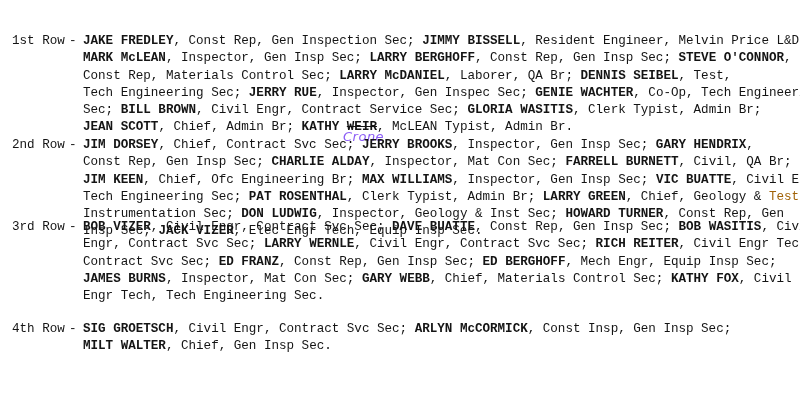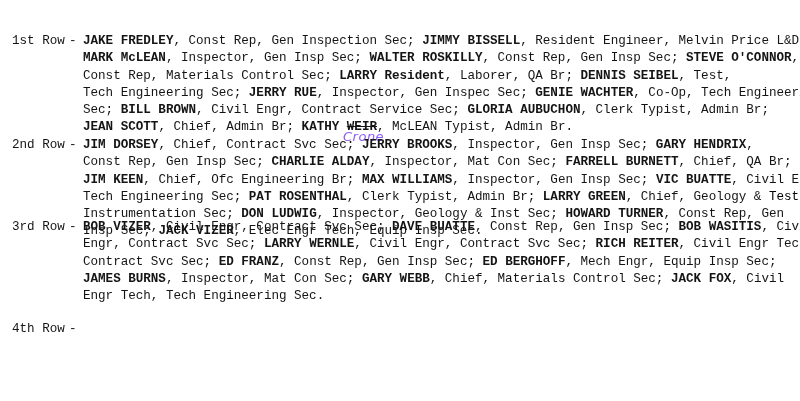--- a/index.html
+++ b/index.html
@@ -23,61 +23,63 @@
     font-size: 12.6px; line-height: 17.3px; white-space: pre;
     letter-spacing: -0.02px;
   }
   .name { font-weight: bold; }
   .strike { text-decoration: line-through; font-weight: bold; }
   .hand {
     position: absolute;
     font-family: "DejaVu Sans", sans-serif; font-style: italic;
     font-size: 13px; color: #8b5cf6; letter-spacing: 0.5px;
   }
-  .faint { color: #000000; }
+  .faint { color: #a16207; }
 </style>
 </head>
 <body>
 
 <div class="page">
   <div class="row-block" id="rb0" style="top: 33px;">
     <span class="row-label">1st Row</span>
     <span class="row-dash">-</span>
     <div class="row-lines">
         <div class="line"><span class="name">JAKE FREDLEY</span><span>, Const Rep, Gen Inspection Sec; </span><span class="name">JIMMY BISSELL</span><span>, Resident Engineer, Melvin Price L&amp;D;</span></div>
-        <div class="line"><span class="name">MARK McLEAN</span><span>, Inspector, Gen Insp Sec; </span><span class="name">WALTER ROSKILLY</span><span>, Const Rep, Gen Insp Sec; </span><span class="name">STEVE O'CONNOR</span><span>,</span></div>
-        <div class="line"><span>Const Rep, Materials Control Sec; </span><span class="name">LARRY Resident</span><span>, Laborer, QA Br; </span><span class="name">DENNIS SEIBEL</span><span>, Test,</span></div>
+        <div class="line"><span class="name">MARK McLEAN</span><span>, Inspector, Gen Insp Sec; </span><span class="name">LARRY BERGHOFF</span><span>, Const Rep, Gen Insp Sec; </span><span class="name">STEVE O'CONNOR</span><span>,</span></div>
+        <div class="line"><span>Const Rep, Materials Control Sec; </span><span class="name">LARRY McDANIEL</span><span>, Laborer, QA Br; </span><span class="name">DENNIS SEIBEL</span><span>, Test,</span></div>
         <div class="line"><span>Tech Engineering Sec; </span><span class="name">JERRY RUE</span><span>, Inspector, Gen Inspec Sec; </span><span class="name">GENIE WACHTER</span><span>, Co-Op, Tech Engineering</span></div>
-        <div class="line"><span>Sec; </span><span class="name">BILL BROWN</span><span>, Civil Engr, Contract Service Sec; </span><span class="name">GLORIA AUBUCHON</span><span>, Clerk Typist, Admin Br;</span></div>
+        <div class="line"><span>Sec; </span><span class="name">BILL BROWN</span><span>, Civil Engr, Contract Service Sec; </span><span class="name">GLORIA WASITIS</span><span>, Clerk Typist, Admin Br;</span></div>
         <div class="line"><span class="name">JEAN SCOTT</span><span>, Chief, Admin Br; </span><span class="name">KATHY</span><span> </span><span class="strike">WEIR</span><span>, McLEAN Typist, Admin Br.</span></div>
       </div>
     <span class="hand" style="left:331px; top:96px;">Crone</span>
   </div>
   <div class="row-block" id="rb1" style="top: 137px;">
     <span class="row-label">2nd Row</span>
     <span class="row-dash">-</span>
     <div class="row-lines">
         <div class="line"><span class="name">JIM DORSEY</span><span>, Chief, Contract Svc Sec; </span><span class="name">JERRY BROOKS</span><span>, Inspector, Gen Insp Sec; </span><span class="name">GARY HENDRIX</span><span>,</span></div>
-        <div class="line"><span>Const Rep, Gen Insp Sec; </span><span class="name">CHARLIE ALDAY</span><span>, Inspector, Mat Con Sec; </span><span class="name">FARRELL BURNETT</span><span>, Chief, QA Br;</span></div>
+        <div class="line"><span>Const Rep, Gen Insp Sec; </span><span class="name">CHARLIE ALDAY</span><span>, Inspector, Mat Con Sec; </span><span class="name">FARRELL BURNETT</span><span>, Civil, QA Br;</span></div>
         <div class="line"><span class="name">JIM KEEN</span><span>, Chief, Ofc Engineering Br; </span><span class="name">MAX WILLIAMS</span><span>, Inspector, Gen Insp Sec; </span><span class="name">VIC BUATTE</span><span>, Civil Engr,</span></div>
         <div class="line"><span>Tech Engineering Sec; </span><span class="name">PAT ROSENTHAL</span><span>, Clerk Typist, Admin Br; </span><span class="name">LARRY GREEN</span><span>, Chief, Geology &amp; </span><span class="faint">Test</span></div>
         <div class="line"><span>Instrumentation Sec; </span><span class="name">DON LUDWIG</span><span>, Inspector, Geology &amp; Inst Sec; </span><span class="name">HOWARD TURNER</span><span>, Const Rep, Gen</span></div>
         <div class="line"><span>Insp Sec; </span><span class="name">JACK VIZER</span><span>, Elec Engr Tech, Equip Insp Sec.</span></div>
       </div>
   </div>
   <div class="row-block" id="rb2" style="top: 219px;">
     <span class="row-label">3rd Row</span>
     <span class="row-dash">-</span>
     <div class="row-lines">
         <div class="line"><span class="name">BOB VIZER</span><span>, Civil Engr, Contract Svc Sec; </span><span class="name">DAVE BUATTE</span><span>, Const Rep, Gen Insp Sec; </span><span class="name">BOB WASITIS</span><span>, Civil</span></div>
         <div class="line"><span>Engr, Contract Svc Sec; </span><span class="name">LARRY WERNLE</span><span>, Civil Engr, Contract Svc Sec; </span><span class="name">RICH REITER</span><span>, Civil Engr Tech,</span></div>
         <div class="line"><span>Contract Svc Sec; </span><span class="name">ED FRANZ</span><span>, Const Rep, Gen Insp Sec; </span><span class="name">ED BERGHOFF</span><span>, Mech Engr, Equip Insp Sec;</span></div>
-        <div class="line"><span class="name">JAMES BURNS</span><span>, Inspector, Mat Con Sec; </span><span class="name">GARY WEBB</span><span>, Chief, Materials Control Sec; </span><span class="name">JACK FOX</span><span>, Civil</span></div>
+        <div class="line"><span class="name">JAMES BURNS</span><span>, Inspector, Mat Con Sec; </span><span class="name">GARY WEBB</span><span>, Chief, Materials Control Sec; </span><span class="name">KATHY FOX</span><span>, Civil</span></div>
         <div class="line"><span>Engr Tech, Tech Engineering Sec.</span></div>
       </div>
   </div>
   <div class="row-block" id="rb3" style="top: 321px;">
     <span class="row-label">4th Row</span>
     <span class="row-dash">-</span>
     <div class="row-lines">
+        <div class="line"><span class="name">SIG GROETSCH</span><span>, Civil Engr, Contract Svc Sec; </span><span class="name">ARLYN McCORMICK</span><span>, Const Insp, Gen Insp Sec;</span></div>
+        <div class="line"><span class="name">MILT WALTER</span><span>, Chief, Gen Insp Sec.</span></div>
       </div>
   </div>
 </div>
 
 </body></html>

